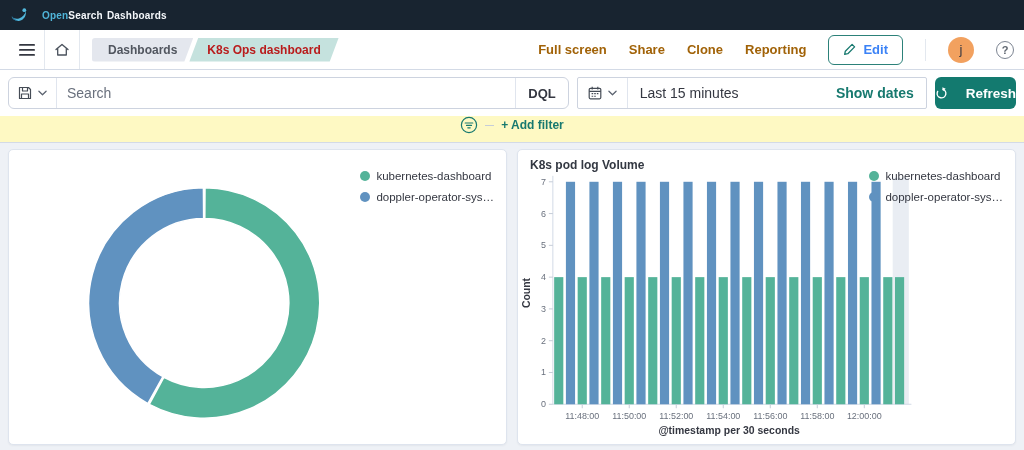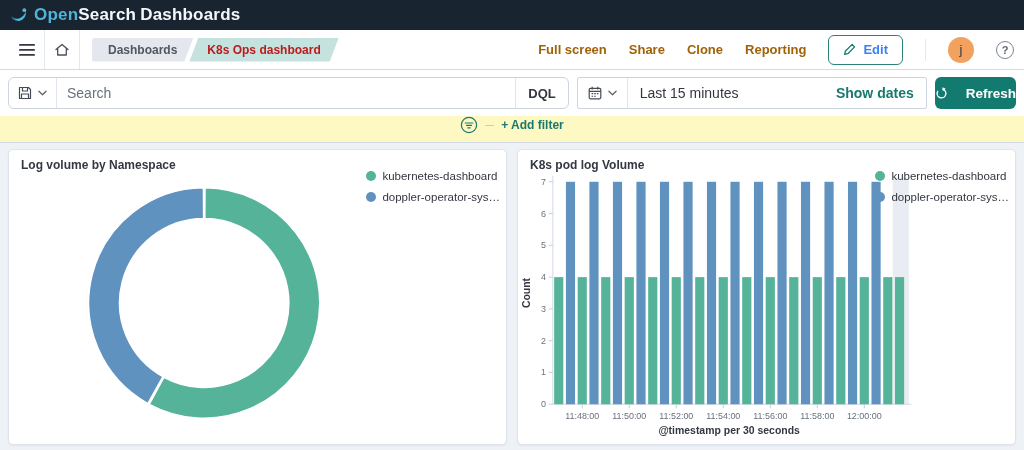--- a/index.html
+++ b/index.html
@@ -2,21 +2,21 @@
 <html><head>
 <meta charset="utf-8">
 <style>
   * { margin:0; padding:0; box-sizing:border-box; }
   html,body { width:1024px; height:450px; overflow:hidden; }
   body { font-family:"Liberation Sans", sans-serif; display:flex; flex-direction:column; background:#eef1f6; color:#343741; }
 
   
   .navbar { height:30px; background:#182430; display:flex; align-items:center; padding:0 10px; flex:0 0 auto; }
   .brand { display:flex; align-items:center; gap:6px; }
-  .brand-text { font-size:17px; font-weight:bold; letter-spacing:.2px; }
+  .brand-text { font-size:10px; font-weight:bold; letter-spacing:.2px;margin-left:8px; }
   .brand-open { color:#4fb4d8; }
   .brand-search { color:#f4f7fa; }
   .brand-product { color:#f4f7fa; margin-left:4px; }
 
   
   .toolbar { height:40px; background:#fff; border-bottom:1px solid #d3dae6; display:flex; align-items:center; padding:0 10px; flex:0 0 auto; }
   .tb-left { display:flex; align-items:center; height:100%; }
   .icon-btn { width:34px; height:100%; display:flex; align-items:center; justify-content:center; cursor:pointer; }
   .vsep { width:1px; height:100%; background:#e3e8ef; }
   .crumbs { display:flex; align-items:center; margin-left:12px; }
@@ -45,21 +45,21 @@
   
   .filter-row { background:#fef9c3; display:flex; align-items:center; gap:7px; padding:0 9px 8px; border-bottom:1px solid #d3dae6; flex:0 0 auto;justify-content:center; }
   .filter-dash { width:9px; height:1px; background:#c6cdd8; }
   .add-filter { font-size:12px; font-weight:700; color:#17796f; cursor:pointer; }
 
   
   .content { flex:1; display:flex; gap:10px; padding:6px 8px 0; background:#eef1f6; }
   .panel { position:relative; flex:1; height:296px; background:#fff; border:1px solid #dee4ee; border-radius:5px; box-shadow:0 1px 2px rgba(50,60,80,.06); overflow:hidden; }
   .panel-title { position:absolute; top:8px; left:12px; font-size:12px; font-weight:700; color:#333842; z-index:3; }
   .chart-svg { position:absolute; inset:0; width:100%; height:100%; }
-  .legend { position:absolute; top:20px; right:6px; z-index:3; display:flex; flex-direction:column; gap:9px; }
+  .legend { position:absolute; top:20px; right:12px; z-index:3; display:flex; flex-direction:column; gap:9px; }
   .legend-item { display:flex; align-items:center; gap:6px; cursor:pointer; }
   .legend-dot { width:10px; height:10px; border-radius:50%; flex:0 0 auto; }
   .legend-label { font-size:11.5px; color:#343741; white-space:nowrap; }
 </style>
 </head>
 <body>
 
 <div class="navbar">
   <div class="brand">
     <svg width="18" height="18" viewBox="0 0 20 20">
@@ -150,21 +150,20 @@
     <circle cx="9" cy="9" r="7.6" fill="none" stroke="#17796f" stroke-width="1.2"></circle>
     <path d="M5.2 7h7.6 M6.5 9.4h5 M7.8 11.8h2.4" stroke="#17796f" stroke-width="1.2" stroke-linecap="round" fill="none"></path>
   </svg>
   <div class="filter-dash"></div>
   <span class="add-filter">+ Add filter</span>
 </div>
 
 <div class="content">
 
   <div class="panel">
-    <div class="panel-title">Log volume by Namespace</div>
     <svg id="donut-svg" class="chart-svg" viewBox="0 0 499 296" preserveAspectRatio="none">
         <path d="M196.81 38.00 A116 116 0 1 1 140.83 256.04 L155.57 228.77 A85 85 0 1 0 196.59 69.00 Z" fill="#54B399" stroke="#fff" stroke-width="1.5"></path>
         <path d="M139.41 255.26 A116 116 0 0 1 195.19 38.00 L195.41 69.00 A85 85 0 0 0 154.53 228.20 Z" fill="#6092C0" stroke="#fff" stroke-width="1.5"></path>
       </svg>
     <div class="legend">
       <div class="legend-item">
         <span class="legend-dot" style="background: rgb(84, 179, 153);"></span>
         <span class="legend-label">kubernetes-dashboard</span>
       </div>
       <div class="legend-item">

